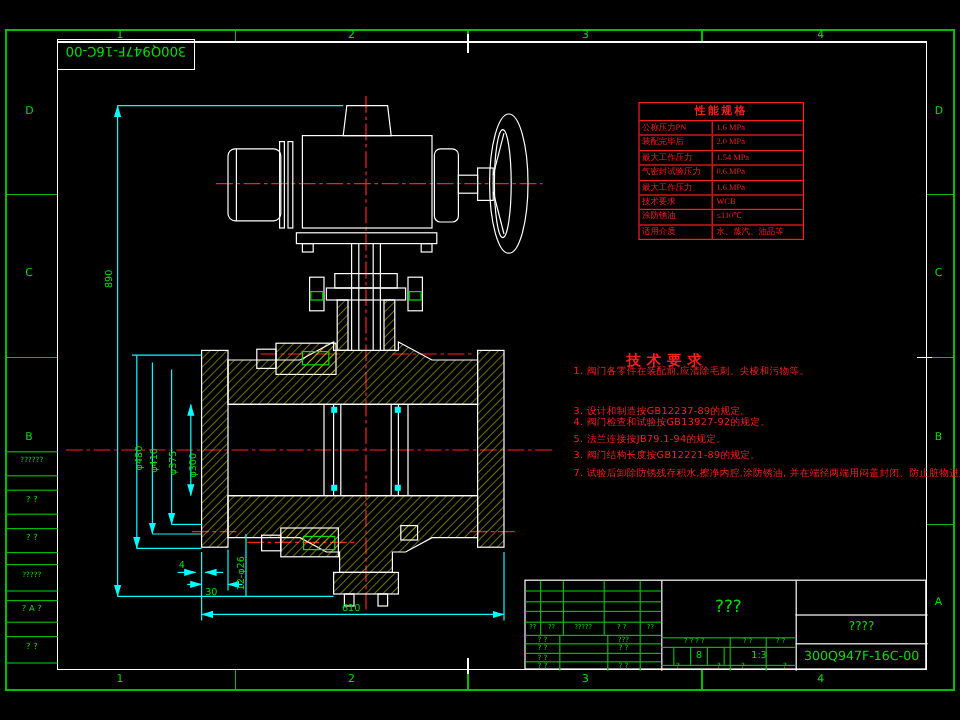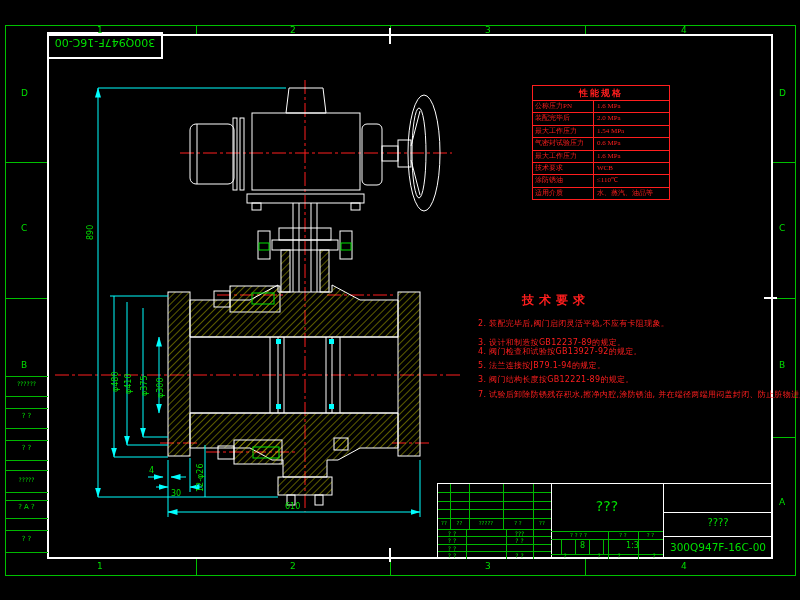--- a/index.html
+++ b/index.html
@@ -239,21 +239,21 @@
         <div class="l">涂防锈油</div>
         <div class="v">≤110℃</div>
       </div>
     <div class="row">
         <div class="l">适用介质</div>
         <div class="v">水、蒸汽、油品等</div>
       </div>
   </div>
 
   <div class="abs r" style="left:522px;top:292px;font-size:12px;font-weight:bold;letter-spacing:5px">技术要求</div>
-  <div class="tr-item r" style="top:318px">2. 装配完毕后,阀门启闭灵活平稳,不应有卡阻现象。</div>
+  <div class="tr-item r" style="top:304px">1. 阀门各零件在装配前,应清除毛刺、尖棱和污物等。</div>
   <div class="tr-item r" style="top:337px">3. 设计和制造按GB12237-89的规定。</div>
   <div class="tr-item r" style="top:346px">4. 阀门检查和试验按GB13927-92的规定。</div>
   <div class="tr-item r" style="top:360px">5. 法兰连接按JB79.1-94的规定。</div>
   <div class="tr-item r" style="top:374px">3. 阀门结构长度按GB12221-89的规定。</div>
   <div class="tr-item r" style="top:389px">7. 试验后卸除防锈残存积水,擦净内腔,涂防锈油, 并在端径两端用闷盖封闭、防止脏物进入腔内。</div>
 
   <div class="abs dim rot" style="left:86px;top:240px">890</div>
   <div class="abs dim rot" style="left:111px;top:392px">φ480</div>
   <div class="abs dim rot" style="left:124px;top:394px">φ410</div>
   <div class="abs dim rot" style="left:140px;top:396px">φ375</div>

